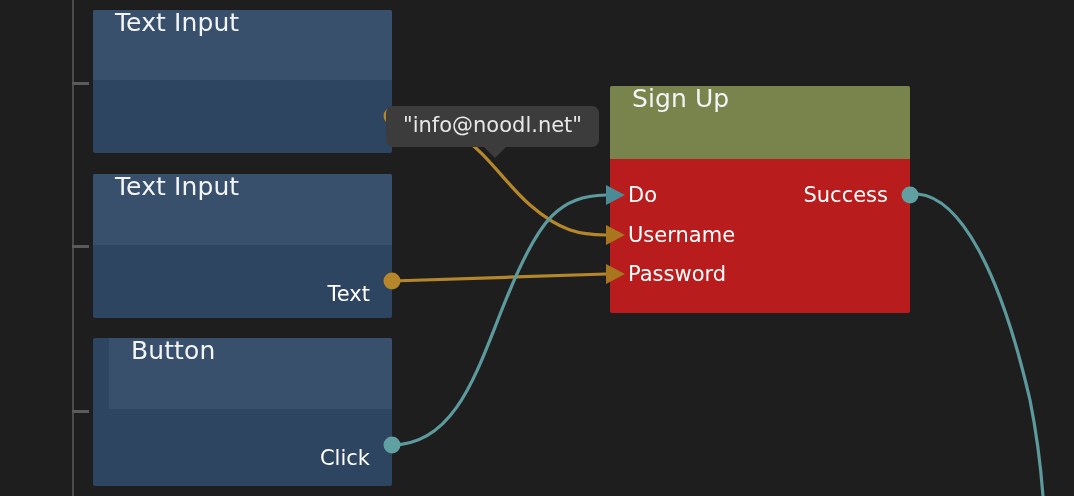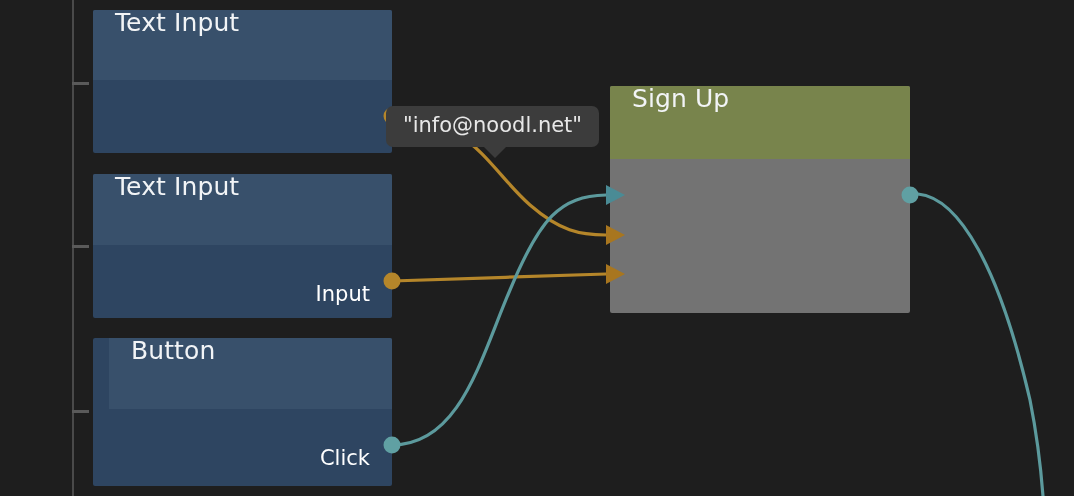--- a/index.html
+++ b/index.html
@@ -66,21 +66,21 @@
     line-height: 1;
   }
   .node-body {
     position: relative;
     width: 100%;
     box-sizing: border-box;
   }
 
   .node-blue { background: #2e4561; }
   .node-blue .node-header { background: #38506b; }
-  .node-green { background: #737373; }
+  .node-green { background: #b91c1c; }
   .node-green .node-header { background: #78844c; }
 
   
   .port-row {
     position: absolute;
     display: flex;
     align-items: center;
     height: 26px;
   }
   .port-row.out {
@@ -165,21 +165,21 @@
     </div>
   </div>
   <div class="port-dot orange" style="left:392px; top:116px;"></div>
 
   <div class="node node-blue" style="left:93px; top:174px; width:299px; height:144px;">
     <div class="node-header" style="height:71px;">
       <span class="node-title">Text Input</span>
     </div>
     <div class="node-body" style="height:73px;">
       <div class="port-row out" style="top:36px;">
-        <span class="port-label">Input</span>
+        <span class="port-label">Text</span>
       </div>
     </div>
   </div>
   <div class="port-dot orange" style="left:392px; top:281px;"></div>
 
   <div class="node node-blue" style="left:93px; top:338px; width:299px; height:148px;padding-left:16px;">
     <div class="node-header" style="height:71px;">
       <span class="node-title">Button</span>
     </div>
     <div class="node-body" style="height:77px;">
@@ -187,20 +187,34 @@
         <span class="port-label">Click</span>
       </div>
     </div>
   </div>
   <div class="port-dot teal" style="left:392px; top:445px;"></div>
 
   <div class="node node-green" style="left:610px; top:86px; width:300px; height:227px;">
     <div class="node-header" style="height:73px;">
       <span class="node-title">Sign Up</span>
     </div>
+    <div class="node-body" style="height:154px;">
+      <div class="port-row in" style="top:23px;">
+        <span class="port-label">Do</span>
+      </div>
+      <div class="port-row in" style="top:63px;">
+        <span class="port-label">Username</span>
+      </div>
+      <div class="port-row in" style="top:102px;">
+        <span class="port-label">Password</span>
+      </div>
+      <div class="port-row out" style="top:23px;">
+        <span class="port-label">Success</span>
+      </div>
+    </div>
   </div>
 
   <div class="port-arrow teal" style="left:625px; top:195px;"></div>
   <div class="port-arrow orange" style="left:625px; top:235px;"></div>
   <div class="port-arrow orange" style="left:625px; top:274px;"></div>
 
   <div class="port-dot teal" style="left:910px; top:195px;"></div>
 
   <div class="tooltip" style="left:386px; top:106px;">
     <span>"info@noodl.net"</span>

